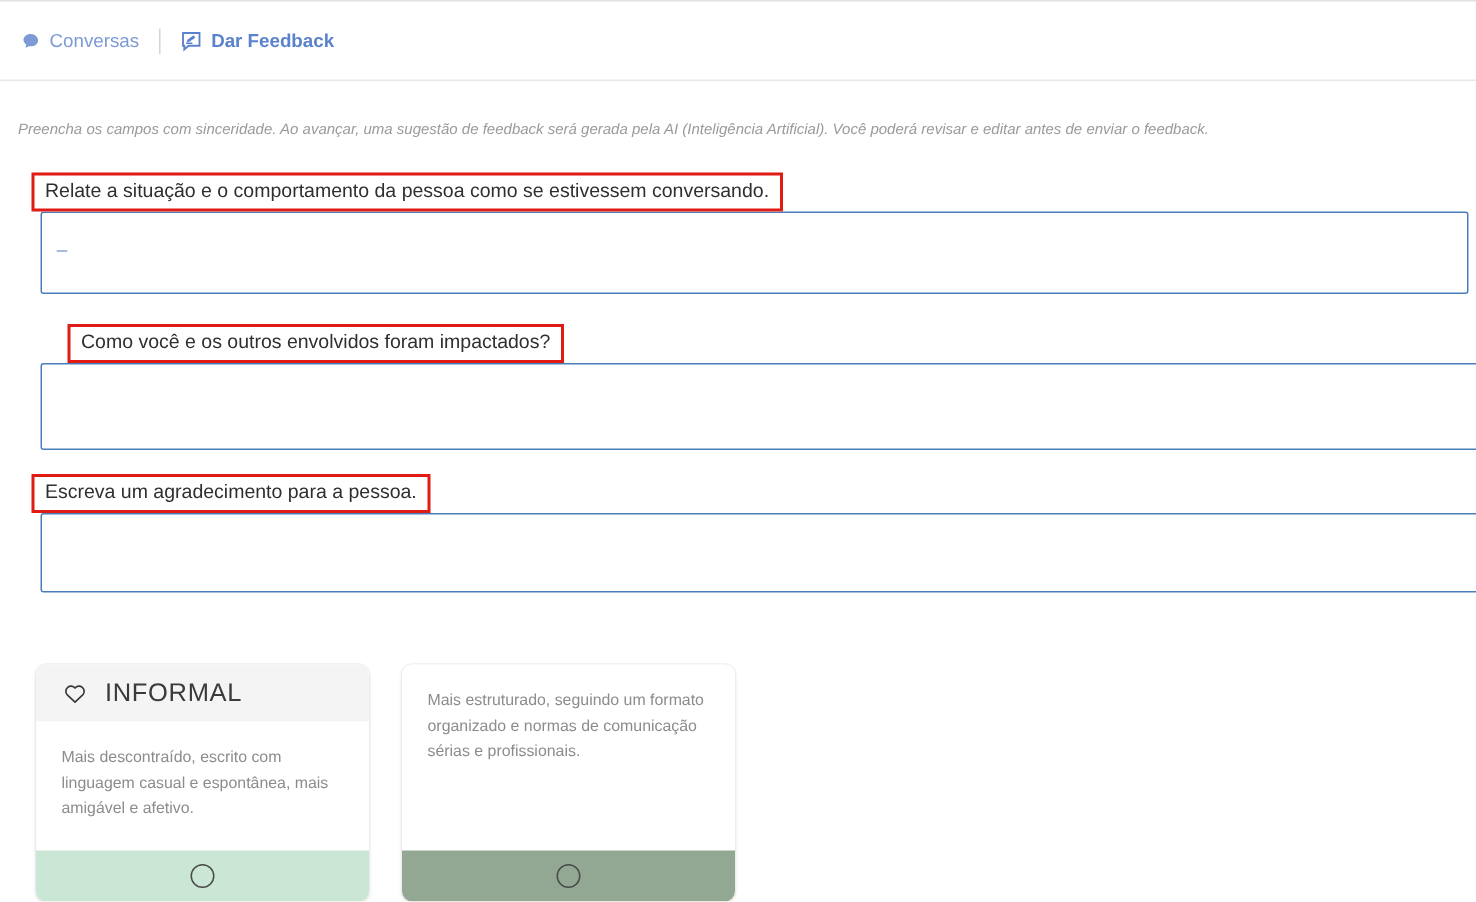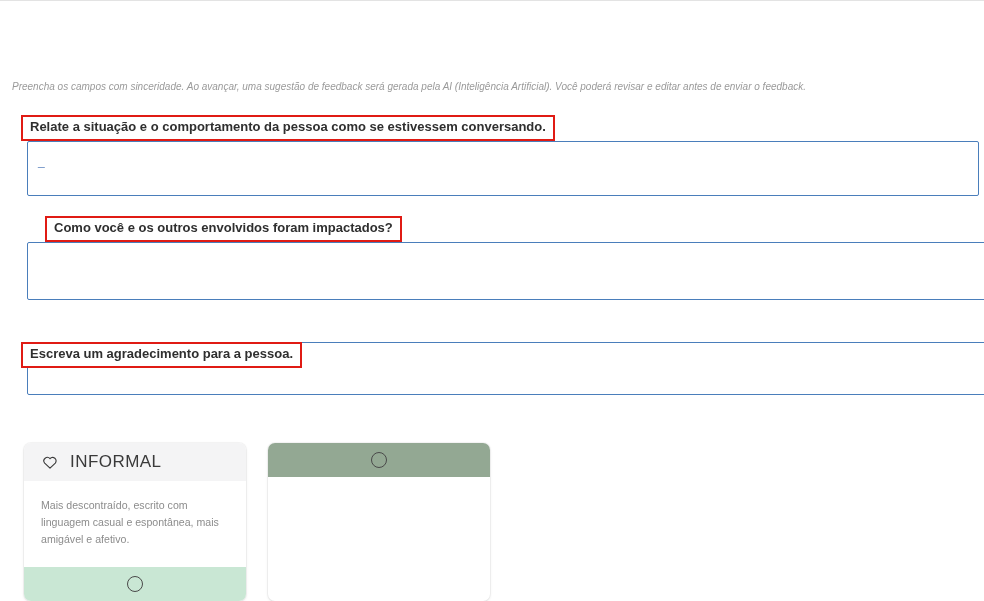--- a/index.html
+++ b/index.html
@@ -39,21 +39,21 @@
   .intro {
     position: absolute; top: 80px; left: 12px; width: 940px;
     font-size: 10px; color: #9a9a9a; line-height: 1.35;
     white-space: nowrap;
     font-style: italic;
   }
 
   
   .field-label {
     position: absolute;
-    font-size: 13px; font-weight: bold; color: #2f2f2f;
+    font-size: 13px; font-weight: normal; color: #2f2f2f;
     background: #fff;
     border: 2px solid #e01b14;
     padding: 3px 7px 4px 7px;
     line-height: 1.15;
     white-space: nowrap;
     z-index: 5;
     text-align: right;
   }
 
   .ta {
@@ -108,30 +108,53 @@
     content: ""; width: 9px; height: 9px; border-radius: 50%; background: #111;
   }
 </style>
 </head>
 <body>
 
 <div class="page">
 
   <div class="top-rule"></div>
 
+  <div class="crumb-bar">
+    <div class="crumb">
+      <span class="ico">
+        <svg width="13" height="13" viewBox="0 0 24 24">
+          <path d="M12 3C6.9 3 3 6.3 3 10.3c0 2.3 1.3 4.4 3.4 5.7L5.6 20l4-2a11 11 0 0 0 2.4.3c5.1 0 9-3.3 9-7.3S17.1 3 12 3z" fill="#7d9ad4"></path>
+        </svg>
+      </span>
+      <span>Conversas</span>
+    </div>
+
+    <div class="crumb-sep"></div>
+
+    <div class="crumb active">
+      <span class="ico">
+        <svg width="15" height="15" viewBox="0 0 24 24">
+          <path d="M3.2 3.2h17.6v13.6H9.2L4.6 20.8v-4H3.2z" fill="none" stroke="#5b82cc" stroke-width="2"></path>
+          <path d="M7 13.2l1.2-3.1 6.3-4.4 1.8 2.5-6.3 4.4z" fill="#5b82cc"></path>
+          <path d="M6.6 14.1h6.6" stroke="#5b82cc" stroke-width="1.6"></path>
+        </svg>
+      </span>
+      <span>Dar Feedback</span>
+    </div>
+  </div>
 
   <div class="intro">Preencha os campos com sinceridade. Ao avançar, uma sugestão de feedback será gerada pela AI (Inteligência Artificial). Você poderá revisar e editar antes de enviar o feedback.</div>
 
   <div class="field-label" style="left:21px; top:115px;">Relate a situação e o comportamento da pessoa como se estivessem conversando.</div>
   <textarea class="ta" style="left: 27px; top: 141px; width: 952px; height: 55px;" placeholder="">_</textarea>
 
   <div class="field-label" style="left:21px; top:216px;margin-left:24px;">Como você e os outros envolvidos foram impactados?</div>
   <textarea class="ta" style="left: 27px; top: 242px; width: 990px; height: 58px;" placeholder=""></textarea>
 
-  <div class="field-label" style="left:21px; top:316px;margin-top:26px;">Escreva um agradecimento para a pessoa.</div>
+  <div class="field-label" style="left:21px; top:316px;">Escreva um agradecimento para a pessoa.</div>
   <textarea class="ta" style="left: 27px; top: 342px; width: 990px; height: 53px;" placeholder=""></textarea>
 
 
   <div class="cards">
 
     <div class="card">
       <div class="card-head">
         <span class="ico">
           <svg width="18" height="18" viewBox="0 0 24 24">
             <path d="M12 20.2l-7.1-6.8A4.4 4.4 0 0 1 12 7.6a4.4 4.4 0 0 1 7.1 5.8z" fill="none" stroke="#3a3a3a" stroke-width="1.5" stroke-linejoin="round"></path>
@@ -142,19 +165,22 @@
       <div class="card-body">
         <p>Mais descontraído, escrito com linguagem casual e espontânea, mais amigável e afetivo.</p>
       </div>
       <div class="card-foot" style="background:#c9e7d4;">
         <span class="radio"></span>
       </div>
     </div>
 
 
     <div class="card">
+      <div class="card-body">
+        <p>Mais estruturado, seguindo um formato organizado e normas de comunicação sérias e profissionais.</p>
+      </div>
       <div class="card-foot" style="background:#93a893;">
         <span class="radio"></span>
       </div>
     </div>
 
   </div>
 </div>
 
 </body></html>

